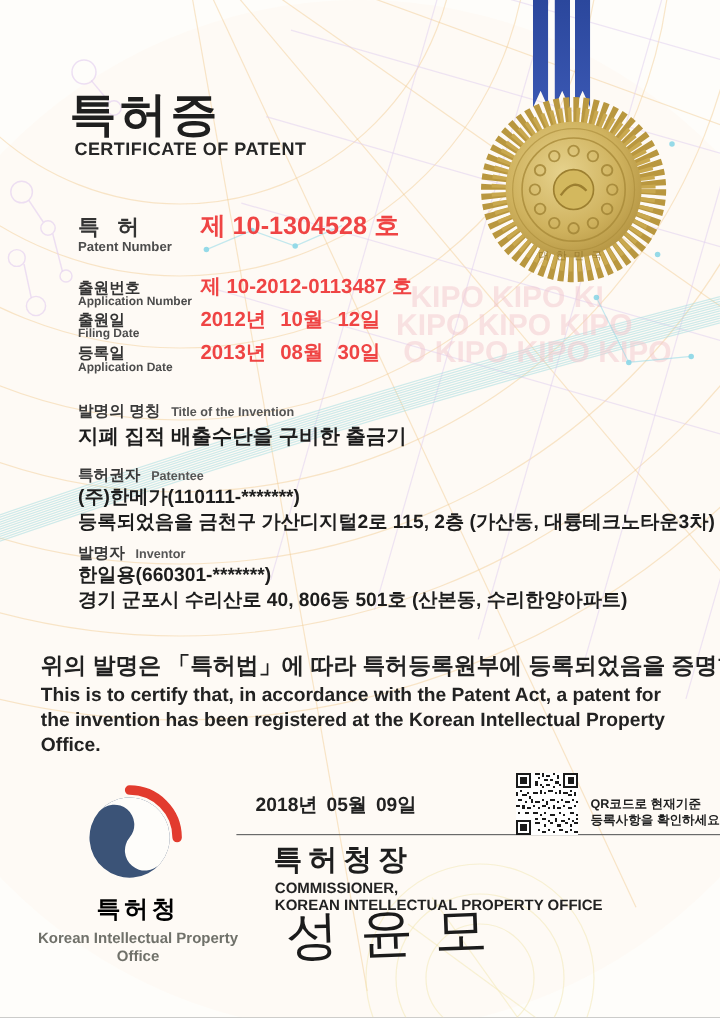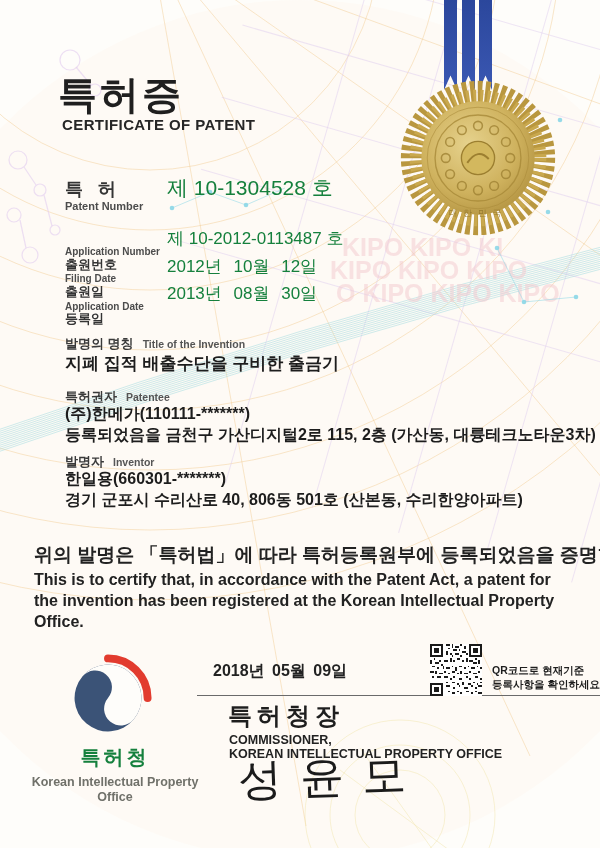--- a/index.html
+++ b/index.html
@@ -6,24 +6,24 @@
   body{font-family:"Liberation Sans", sans-serif; background:#888;}
   .page{position:relative;width:600px;height:848px;margin:0 auto;background:#fefdfa;overflow:hidden;}
   .bg{position:absolute;left:0;top:0;z-index:0;pointer-events:none;}
   .abs{position:absolute;z-index:3;white-space:nowrap;}
   
   .title-ko{left:58px;top:68px;font-size:39px;font-weight:800;letter-spacing:3px;color:#1f1f1f;}
   .title-en{left:62px;top:116px;font-size:15px;font-weight:bold;letter-spacing:.4px;color:#262626;}
   
   .lko{color:#343434;font-weight:bold;}
   .len{color:#4c4c4c;font-weight:600;}
-  .val{color:#15803d;font-weight:normal;}
+  .val{color:#ef4444;font-weight:bold;}
   .big-ko{font-size:18px;letter-spacing:5px;}
   .big-val{font-size:21px;}
-  .sm-ko{font-size:13px;margin-top:25px;}
+  .sm-ko{font-size:13px;}
   .sm-en{font-size:10px;}
   .md-val{font-size:17px;}
   .date-spaced{word-spacing:7px;}
   
   .sec-lbl-ko{font-size:13px;font-weight:bold;color:#3a3a3a;}
   .sec-lbl-en{font-size:10.5px;font-weight:600;color:#555;margin-left:9px;}
   .bold-line{font-size:16px;font-weight:bold;color:#1d1d1d;}
   
   .stmt-ko{left:34px;top:542px;font-size:19px;font-weight:bold;color:#222;}
   .stmt-en{left:34px;top:569px;font-size:16px;font-weight:bold;color:#222;line-height:21px;white-space:normal;width:540px;}
@@ -37,21 +37,21 @@
   .qr-caption{left:492px;top:664px;font-size:10.5px;font-weight:bold;color:#1e1e1e;line-height:13.5px;text-align:left;}
   .qr-box{position:absolute;left:430px;top:644px;width:52px;height:52px;z-index:3;}
   
   .ribbon{position:absolute;top:0;width:13px;height:90px;z-index:1;
           background:linear-gradient(180deg,#2b479c,#3a57b2);
           clip-path:polygon(0 0,100% 0,100% 100%,50% 84%,0 100%);}
   .r1{left:444px;} .r2{left:462px;} .r3{left:479px;}
   .seal{position:absolute;left:395px;top:75px;z-index:2;}
   
   .logo-svg{position:absolute;left:64px;top:654px;z-index:3;}
-  .logo-ko{left:40px;top:744px;width:150px;text-align:center;font-size:20px;font-weight:600;letter-spacing:3px;color:#15803d;}
+  .logo-ko{left:40px;top:744px;width:150px;text-align:center;font-size:20px;font-weight:600;letter-spacing:3px;color:#000000;}
   .logo-en{left:30px;top:775px;width:170px;text-align:center;font-size:12.5px;font-weight:600;color:#70716a;line-height:15px;white-space:normal;}
 </style>
 </head>
 <body>
 
 <div class="page">
 
   <svg class="bg" width="600" height="848" viewBox="0 0 600 848">
     <ellipse cx="300" cy="430" rx="420" ry="430" fill="#fdf3e2" opacity="0.22"></ellipse>
     <g stroke="#f2c98f" fill="none" stroke-opacity="0.45" stroke-width="1">

